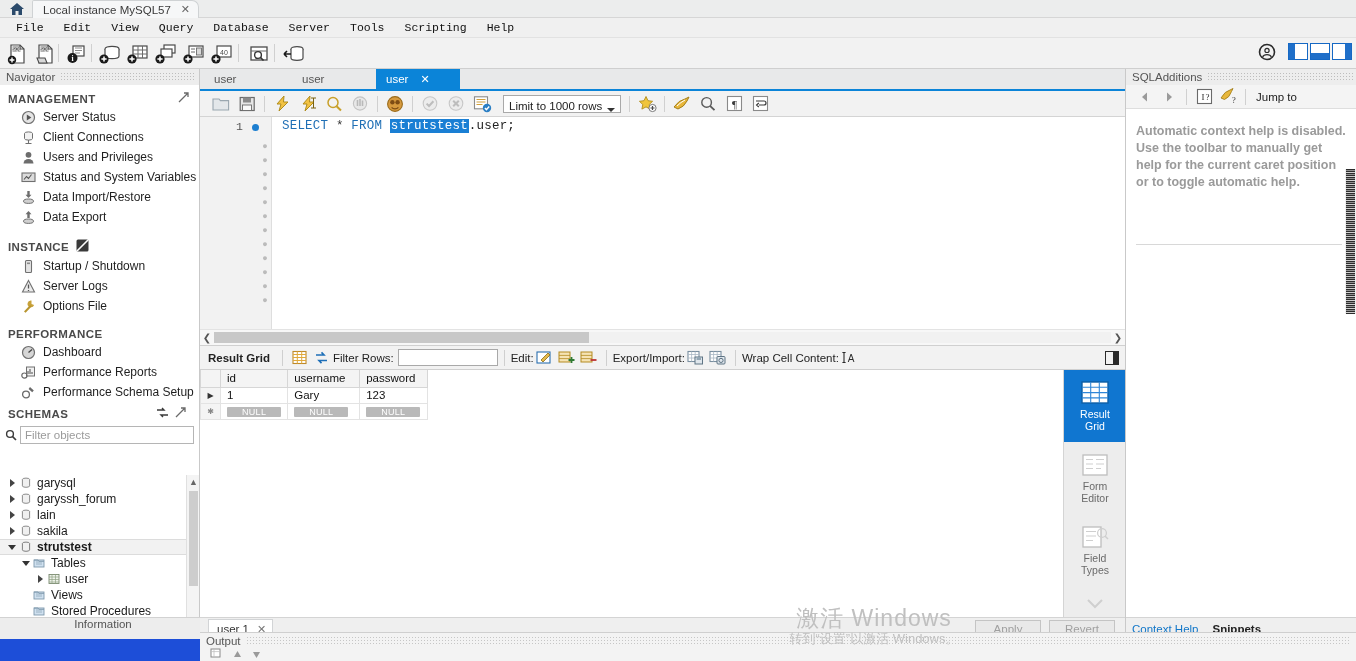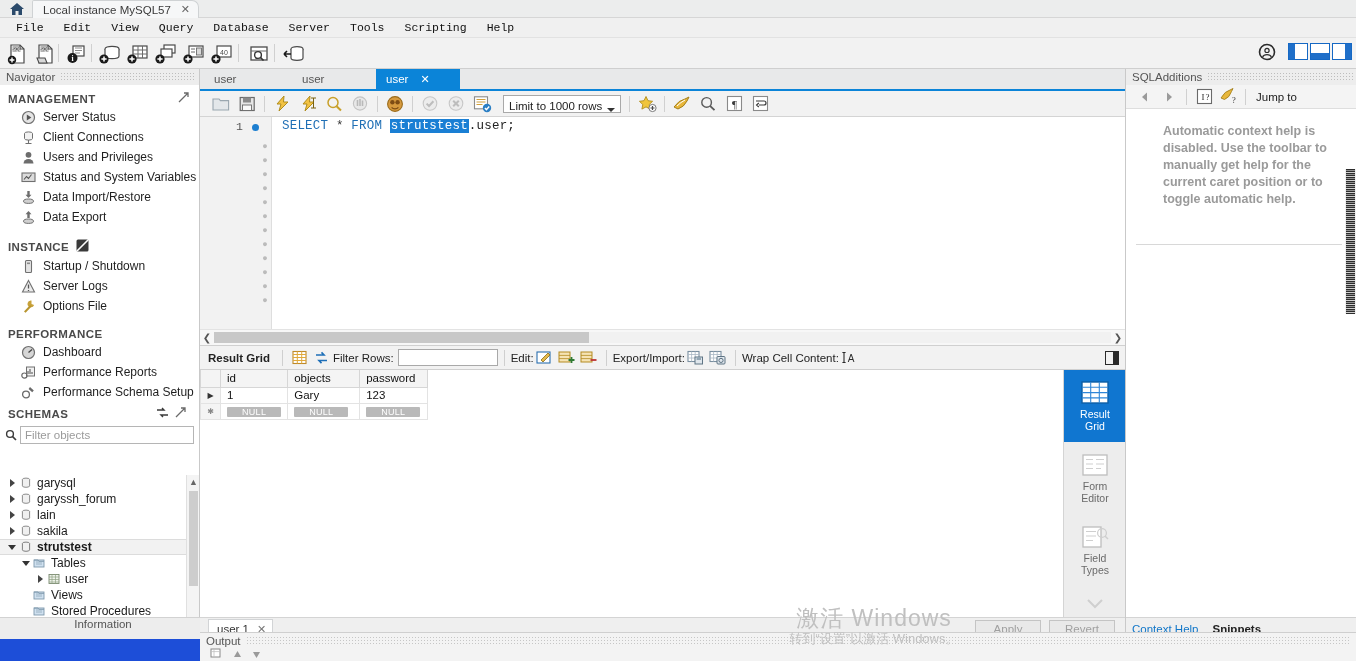--- a/index.html
+++ b/index.html
@@ -236,21 +236,21 @@
   .sqladd {
     position:absolute; left:1125px; top:69px; width:231px; height:570px;
     background:#fff; border-left:1px solid #c9c9c9;
   }
   .sa-toolbar {
     height:24px; background:#f4f4f4; border-bottom:1px solid #dedede;
     display:flex; align-items:center; padding-left:8px; gap:2px; font-size:11.5px;
   }
   .sa-ico { width:22px; height:20px; display:flex; align-items:center; justify-content:center; color:#888; }
   .sa-body { position:relative; height:500px; padding:14px 10px 0 10px; }
-  .sa-msg { font-size:12.5px; font-weight:bold; color:#9a9a9a; line-height:17px;margin-left:27px; }
+  .sa-msg { font-size:12.5px; font-weight:bold; color:#9a9a9a; line-height:17px; }
   .sa-rule { position:absolute; left:10px; right:14px; top:135px; height:1px; background:#d8d8d8; }
   .sa-vscroll {
     position:absolute; right:0; top:60px; width:11px; height:145px; background:#f1f1f1;
   }
   .sa-vscroll .thumb { position:absolute; left:1px; top:0; width:9px; height:145px;
     background:repeating-linear-gradient(180deg,#2c2c2c 0 1px,#8f8f8f 1px 2px,#2c2c2c 2px 3px,#cfcfcf 3px 4px); }
   .sa-bottabs {
     position:absolute; left:0; bottom:0; width:231px; height:22px; background:#efefef;
     border-top:1px solid #d4d4d4; display:flex; align-items:center; gap:14px; padding-left:6px;
     font-size:11.5px;
@@ -942,21 +942,21 @@
           <i></i>
         </span>
     </div>
 
     <div class="grid-wrap">
       <table class="grid">
         <thead>
           <tr>
             <th class="rowhdr"></th>
             <th class="col-id">id</th>
-            <th class="col-un">objects</th>
+            <th class="col-un">username</th>
             <th class="col-pw">password</th>
           </tr>
         </thead>
         <tbody>
           <tr>
             <td class="rowhdr" style="font-size:8px;color:#333">▶</td>
             <td>1</td>
             <td>Gary</td>
             <td>123</td>
           </tr>

